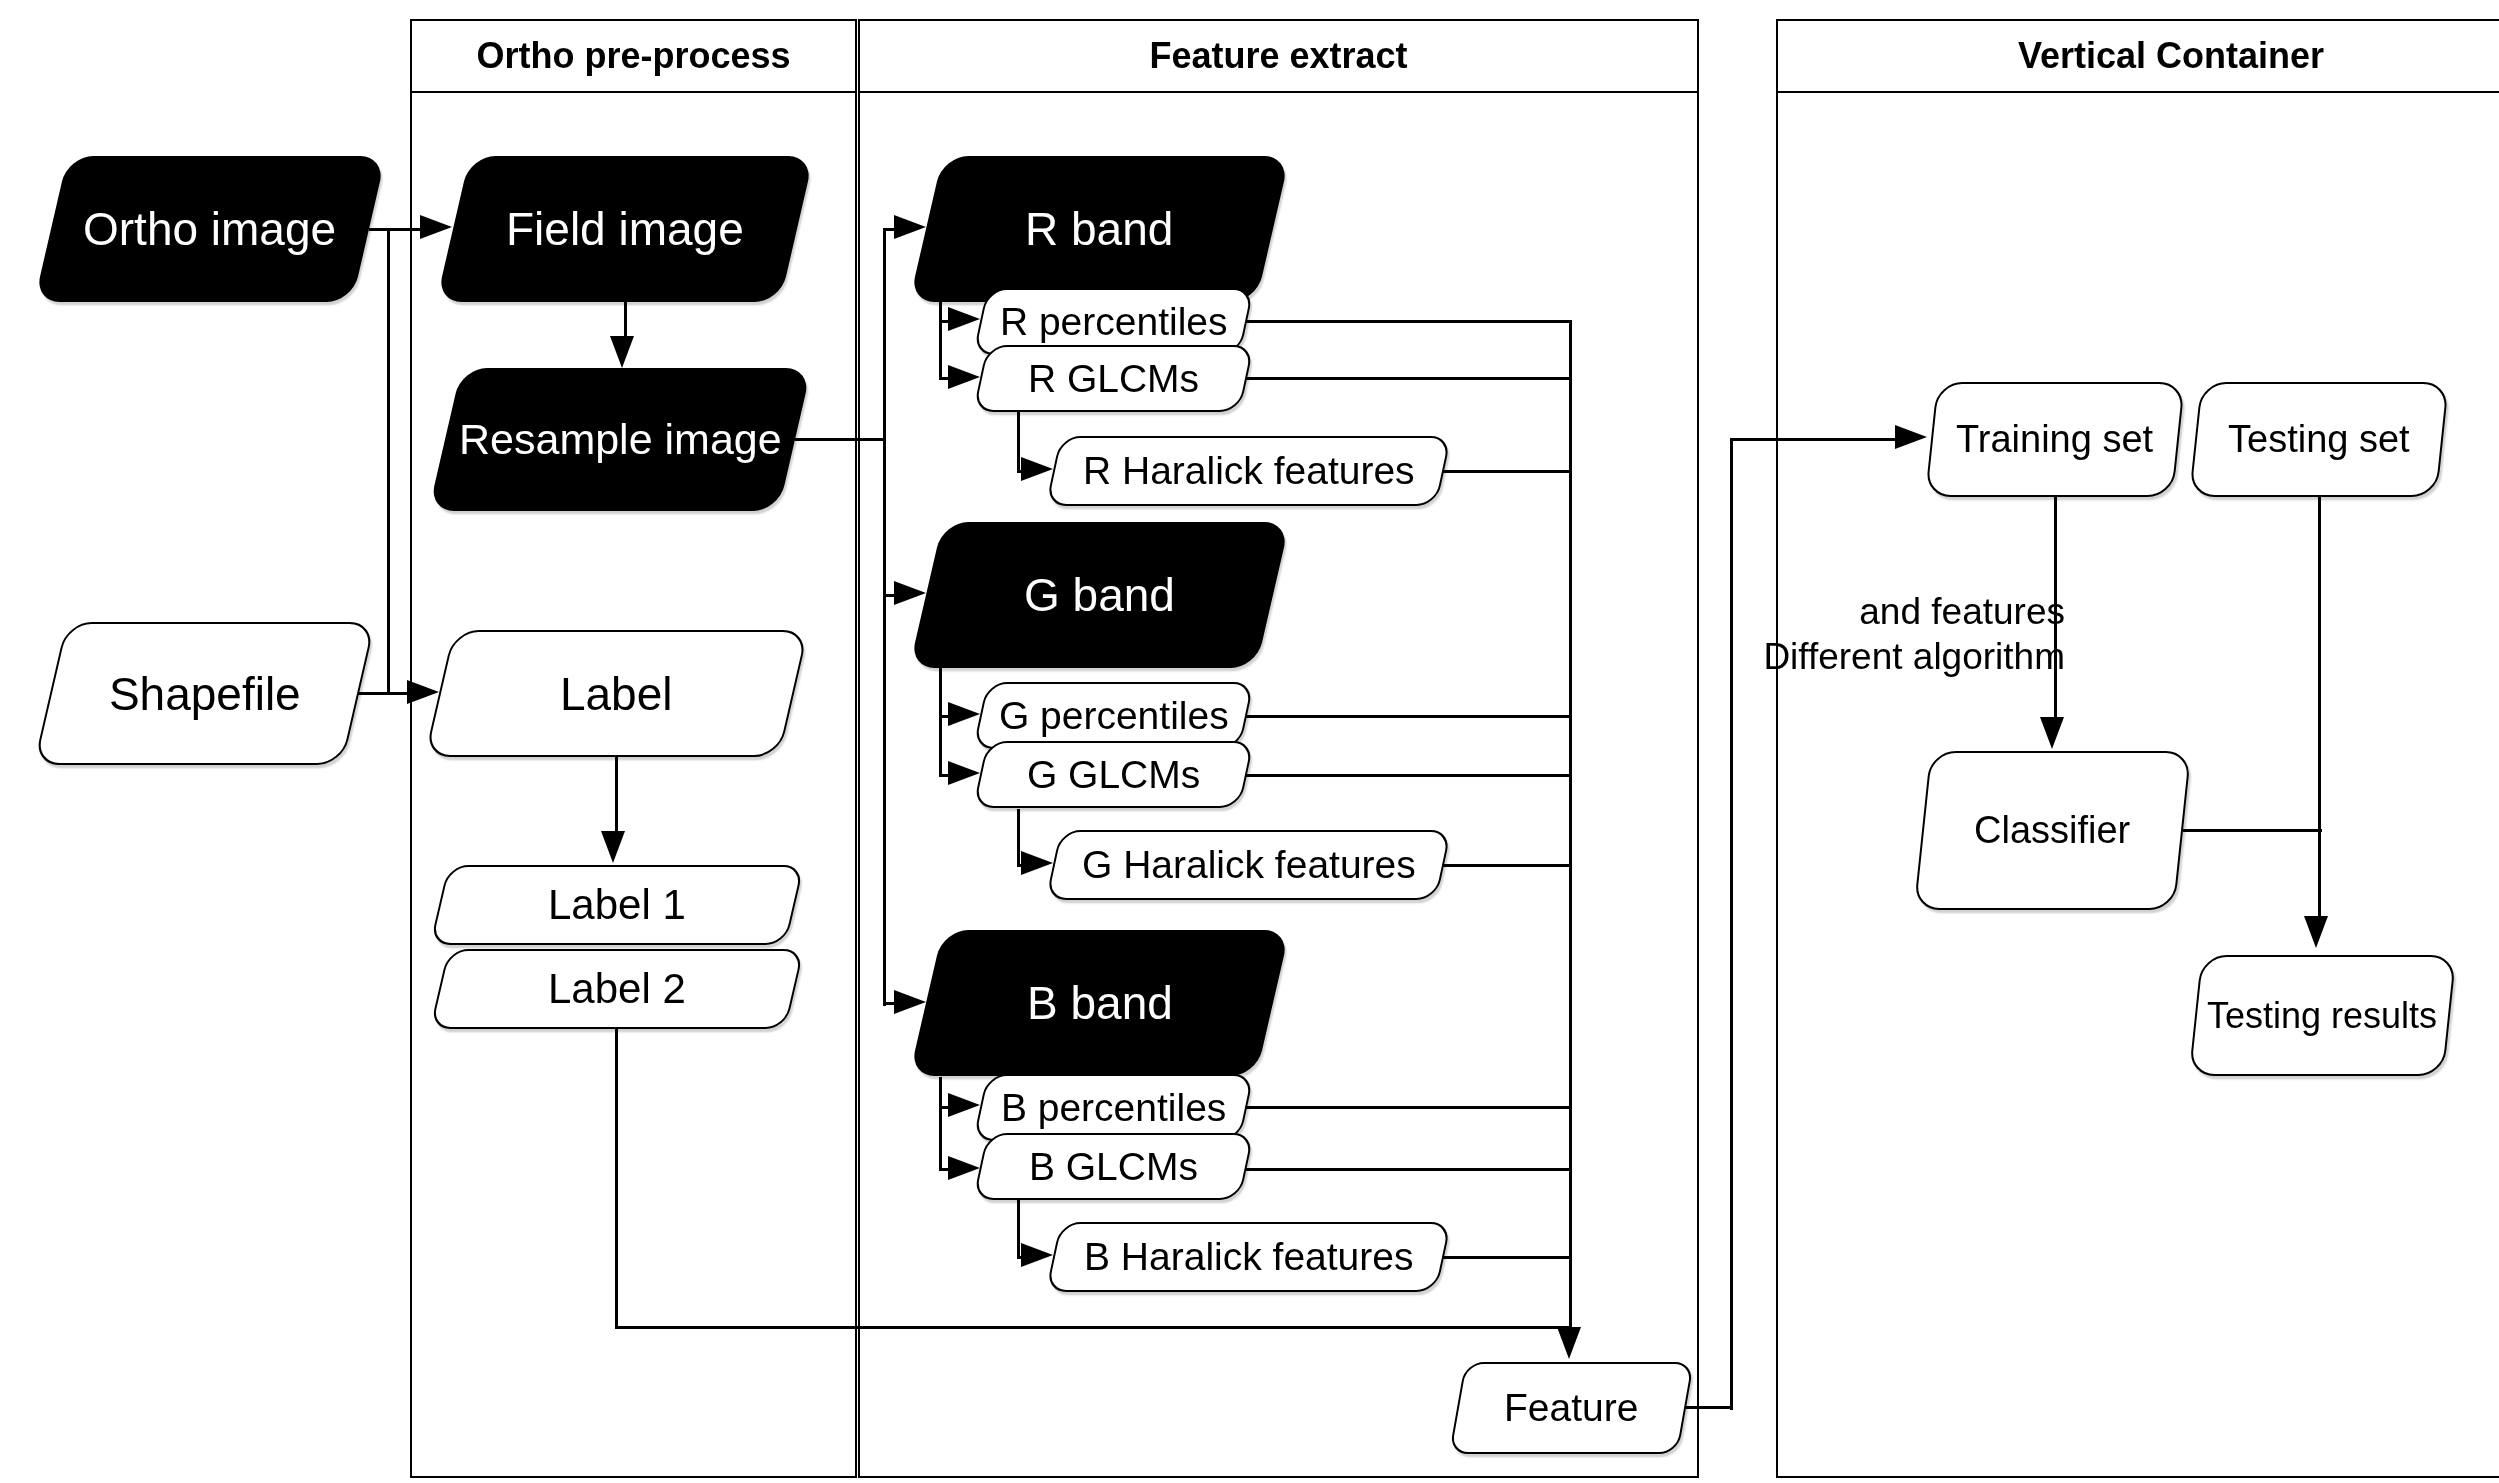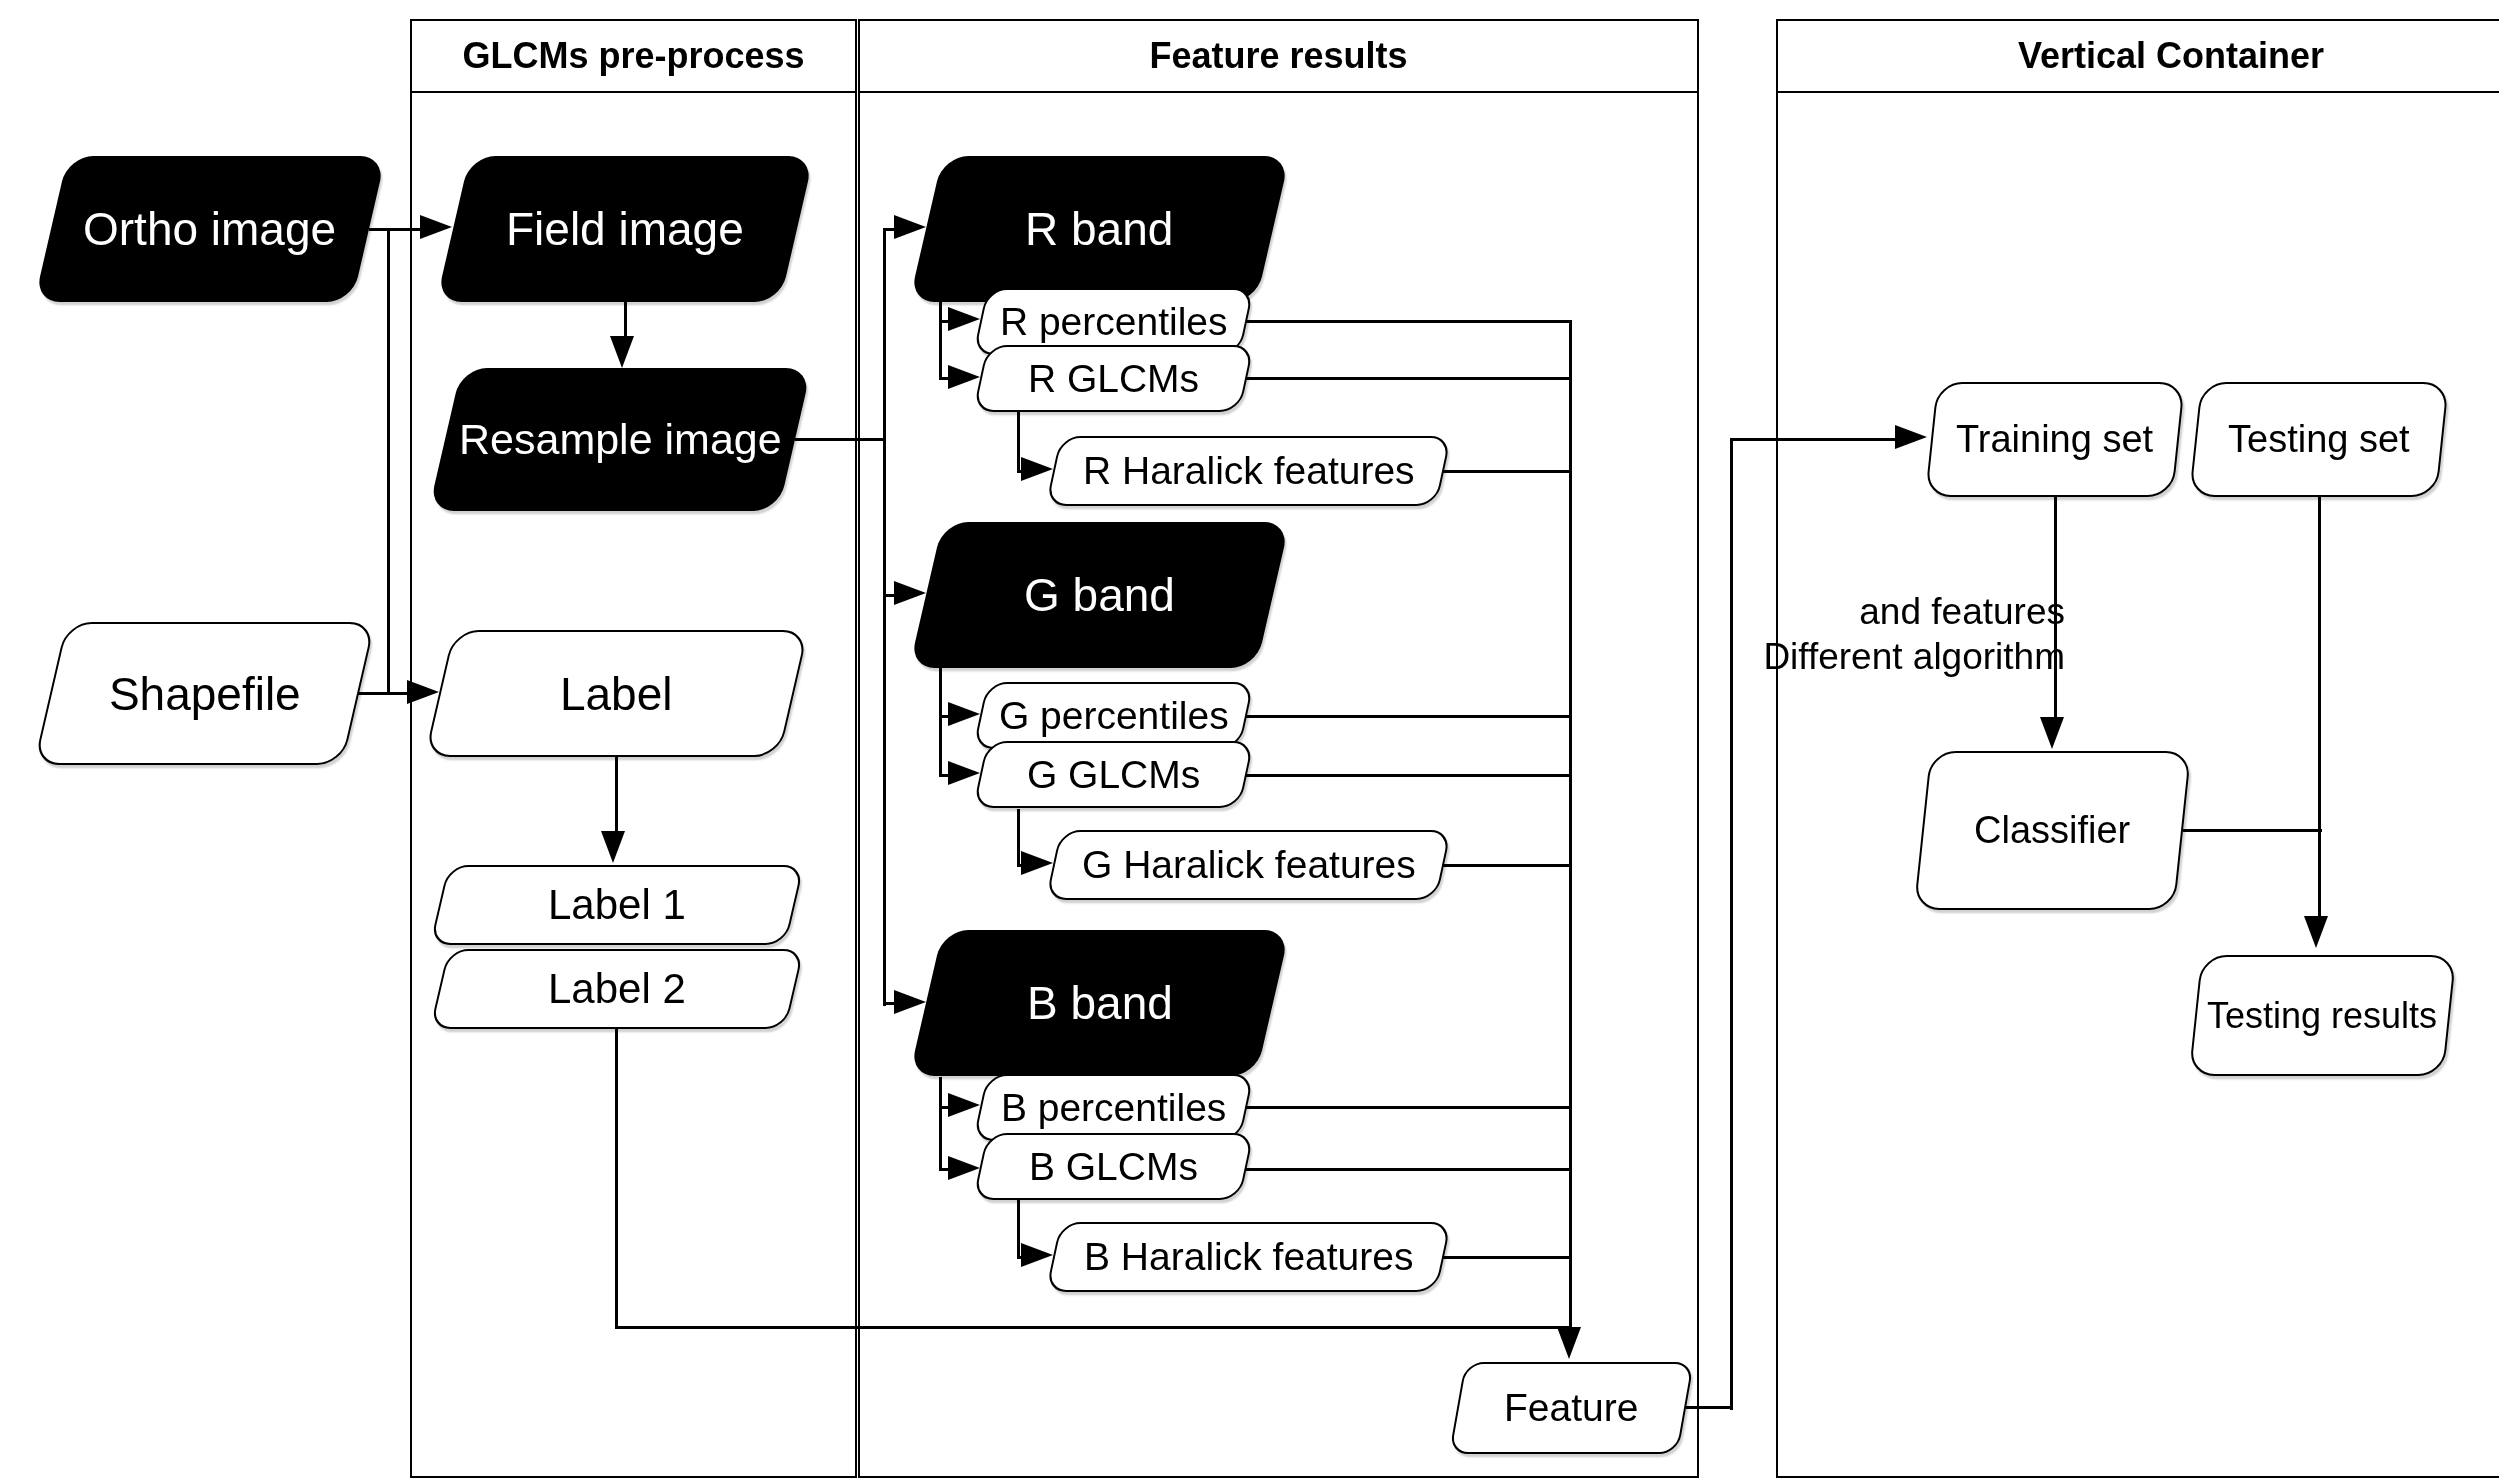--- a/index.html
+++ b/index.html
@@ -35,24 +35,24 @@
 
   
   .annot{position:absolute;color:#000;font-size:37px;line-height:1.22;text-align:right;z-index:2;}
 </style>
 </head>
 <body>
 
 <div id="canvas">
 
   <div class="container" style="left:410px;top:19px;width:447px;height:1459px;">
-    <div class="hdr">GLCMs pre-process</div>
+    <div class="hdr">Ortho pre-process</div>
   </div>
   <div class="container" style="left:858px;top:19px;width:841px;height:1459px;">
-    <div class="hdr">Feature results</div>
+    <div class="hdr">Feature extract</div>
   </div>
   <div class="container" style="left:1776px;top:19px;width:790px;height:1459px;">
     <div class="hdr">Vertical Container</div>
   </div>
 
   <div class="h" style="left:369px;top:228px;width:54px;"></div>
   <div class="ar" style="left:420px;top:215px;"></div>
   <div class="v" style="left:387px;top:228px;height:467px;"></div>
   <div class="h" style="left:358px;top:692px;width:52px;"></div>
   <div class="ar" style="left:407px;top:680px;"></div>

